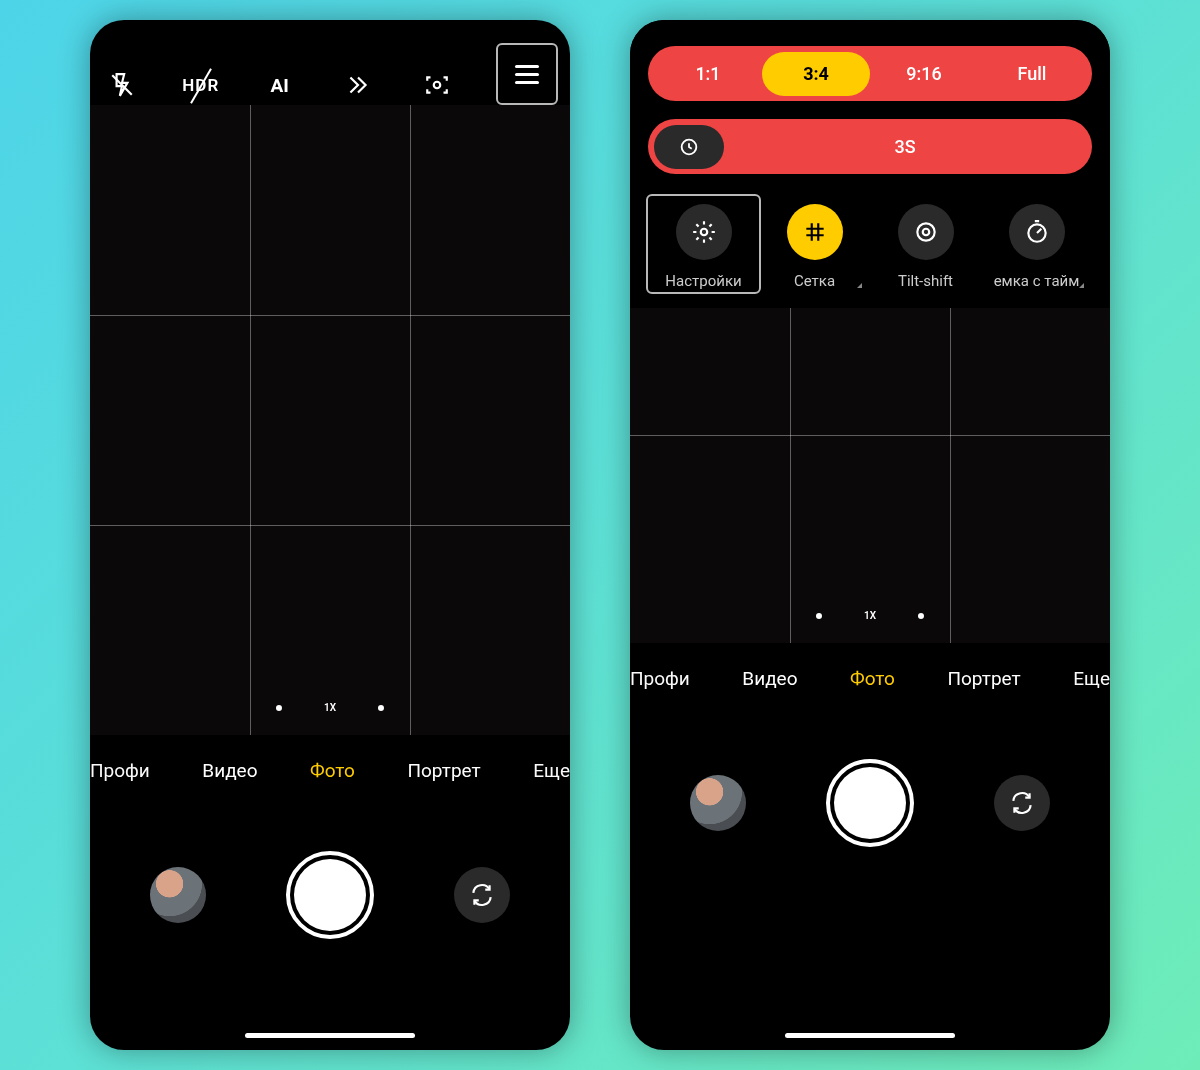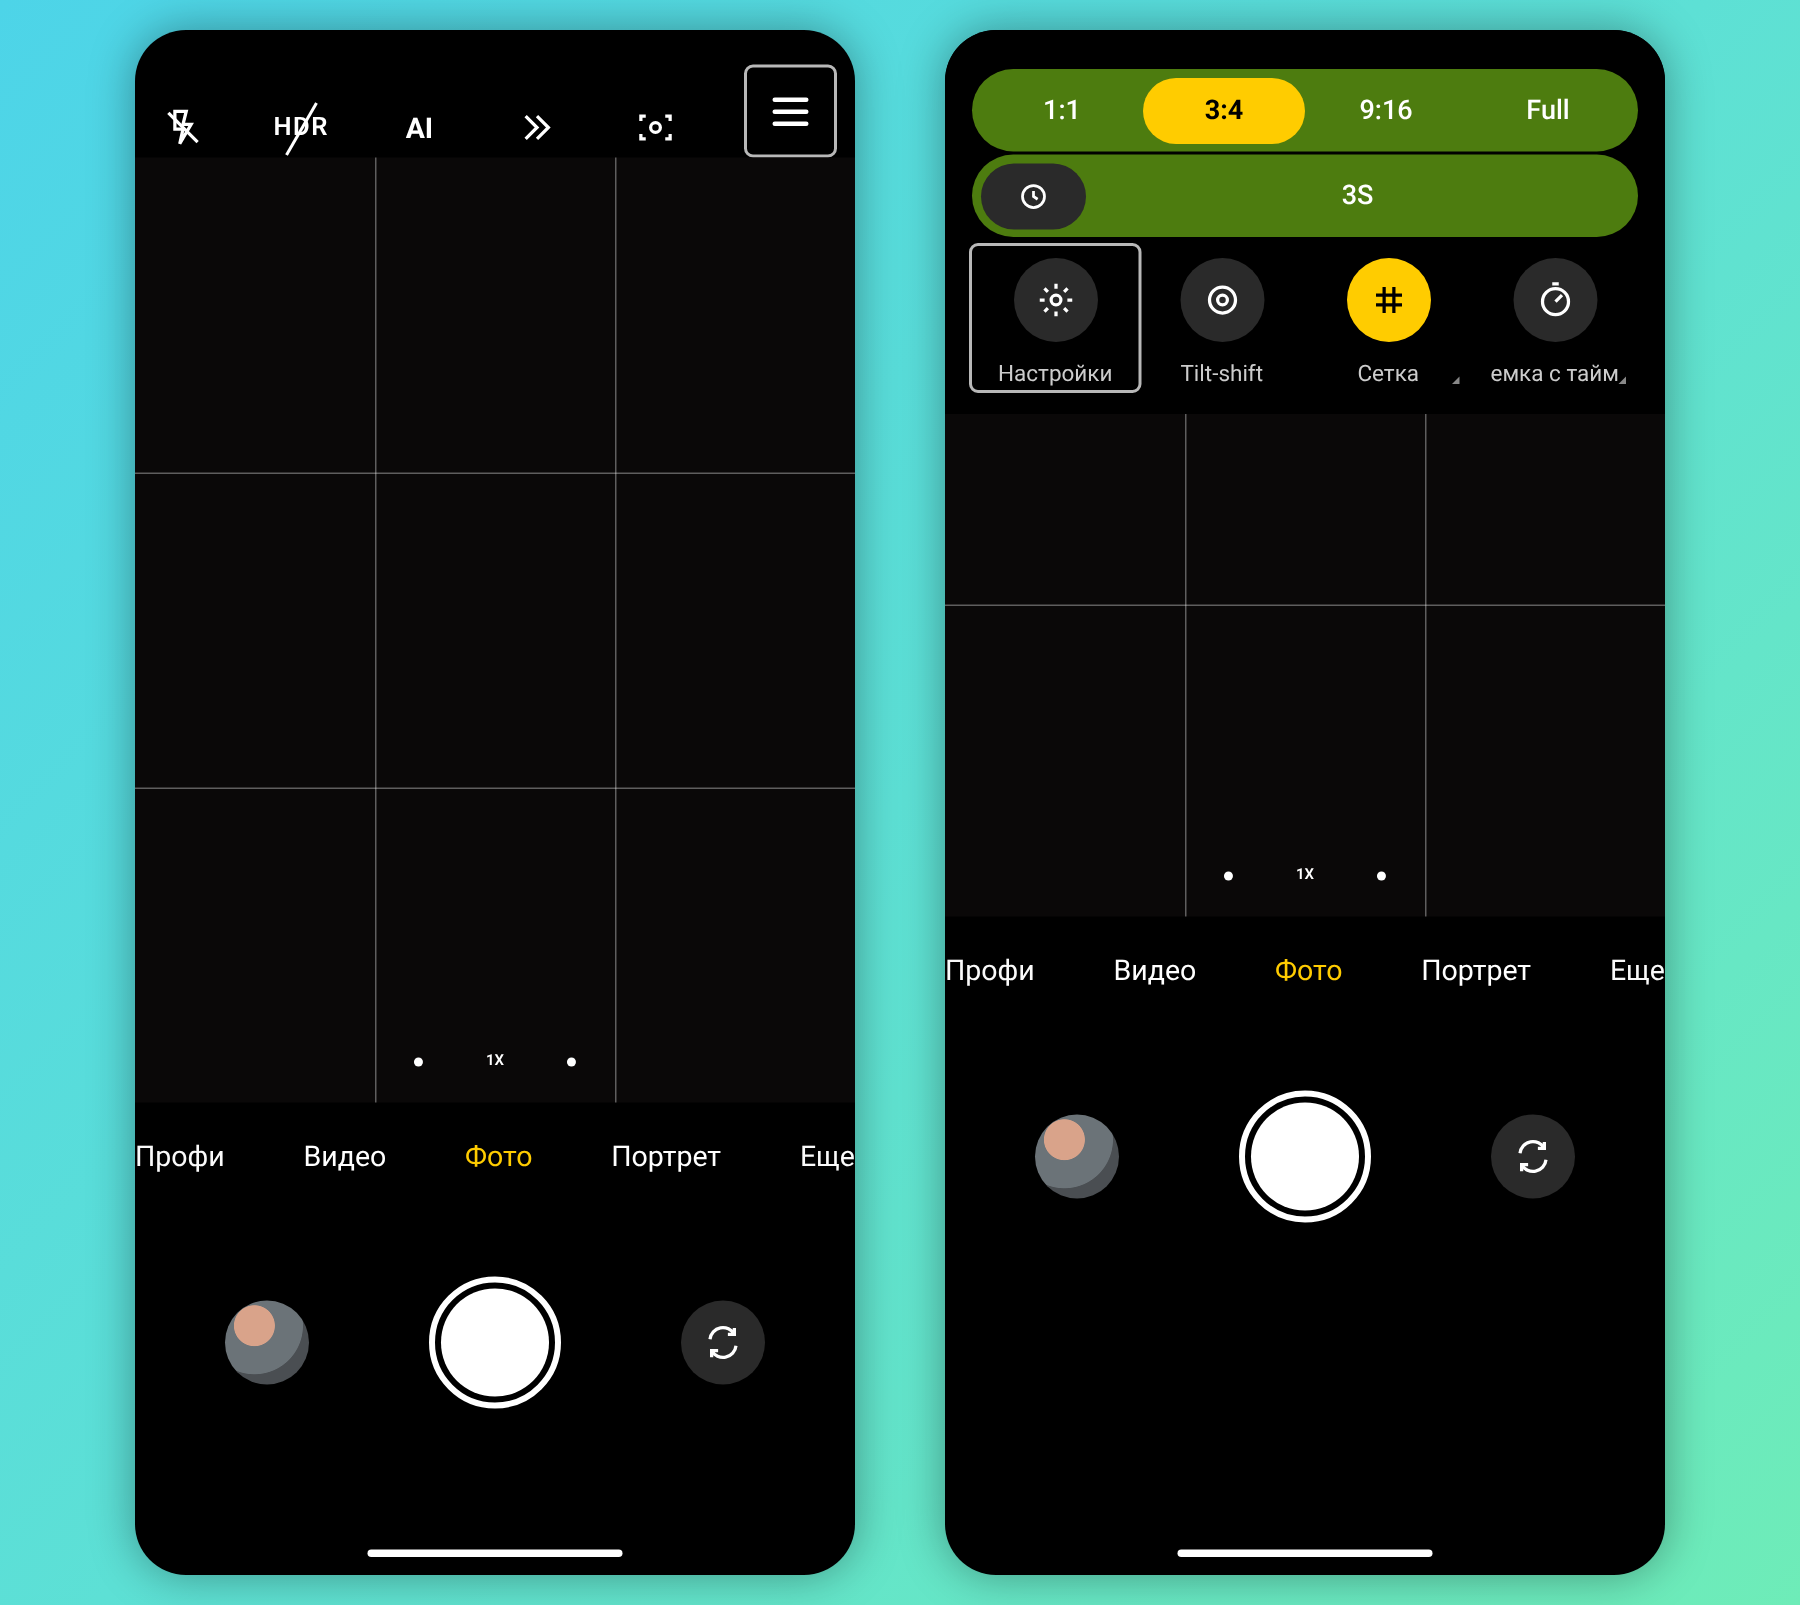--- a/index.html
+++ b/index.html
@@ -134,27 +134,27 @@
   .phone.right .grid .h1 { top: 38%; }
 
   
   .panel {
     background: #000;
     padding: 26px 18px 12px;
     border-bottom-left-radius: 28px;
     border-bottom-right-radius: 28px;
   }
   .pill-row {
-    background: #4d7c0f;
+    background: #ef4444;
     border-radius: 30px;
     height: 55px;
     display: flex;
     align-items: center;
     justify-content: space-between;
-    margin-bottom: 2px;
+    margin-bottom: 18px;
     padding: 0 6px;
   }
   .pill {
     flex: 1;
     height: 44px;
     display: flex; align-items: center; justify-content: center;
     font-size: 18px; font-weight: 500;
     border-radius: 24px;
     color: #fff;
   }
@@ -304,36 +304,36 @@
         <div class="option-hl"></div>
         <div class="option-circle">
           <svg viewBox="0 0 24 24">
               <circle cx="12" cy="12" r="3"></circle>
               <path d="M12 2 V5 M12 19 V22 M4.9 4.9 L7 7 M17 17 L19.1 19.1 M2 12 H5 M19 12 H22 M4.9 19.1 L7 17 M17 7 L19.1 4.9"></path>
             </svg>
         </div>
         <span class="option-label">Настройки</span>
       </div>
       <div class="option">
+        <div class="option-circle active">
+          <svg viewBox="0 0 24 24">
+              <path d="M4 9 H20 M4 15 H20 M9 4 V20 M15 4 V20"></path>
+            </svg>
+        </div>
+        <span class="option-label">Сетка</span>
+        <span class="tri"></span>
+      </div>
+      <div class="option">
         <div class="option-circle">
           <svg viewBox="0 0 24 24">
               <circle cx="12" cy="12" r="8"></circle>
               <circle cx="12" cy="12" r="3"></circle>
             </svg>
         </div>
         <span class="option-label">Tilt-shift</span>
-      </div>
-      <div class="option">
-        <div class="option-circle active">
-          <svg viewBox="0 0 24 24">
-              <path d="M4 9 H20 M4 15 H20 M9 4 V20 M15 4 V20"></path>
-            </svg>
-        </div>
-        <span class="option-label">Сетка</span>
-        <span class="tri"></span>
       </div>
       <div class="option">
         <div class="option-circle">
           <svg viewBox="0 0 24 24">
               <circle cx="12" cy="13" r="8"></circle>
               <path d="M12 13 L16 9 M10 2 H14"></path>
             </svg>
         </div>
         <span class="option-label">емка с тайм</span>
         <span class="tri"></span>

